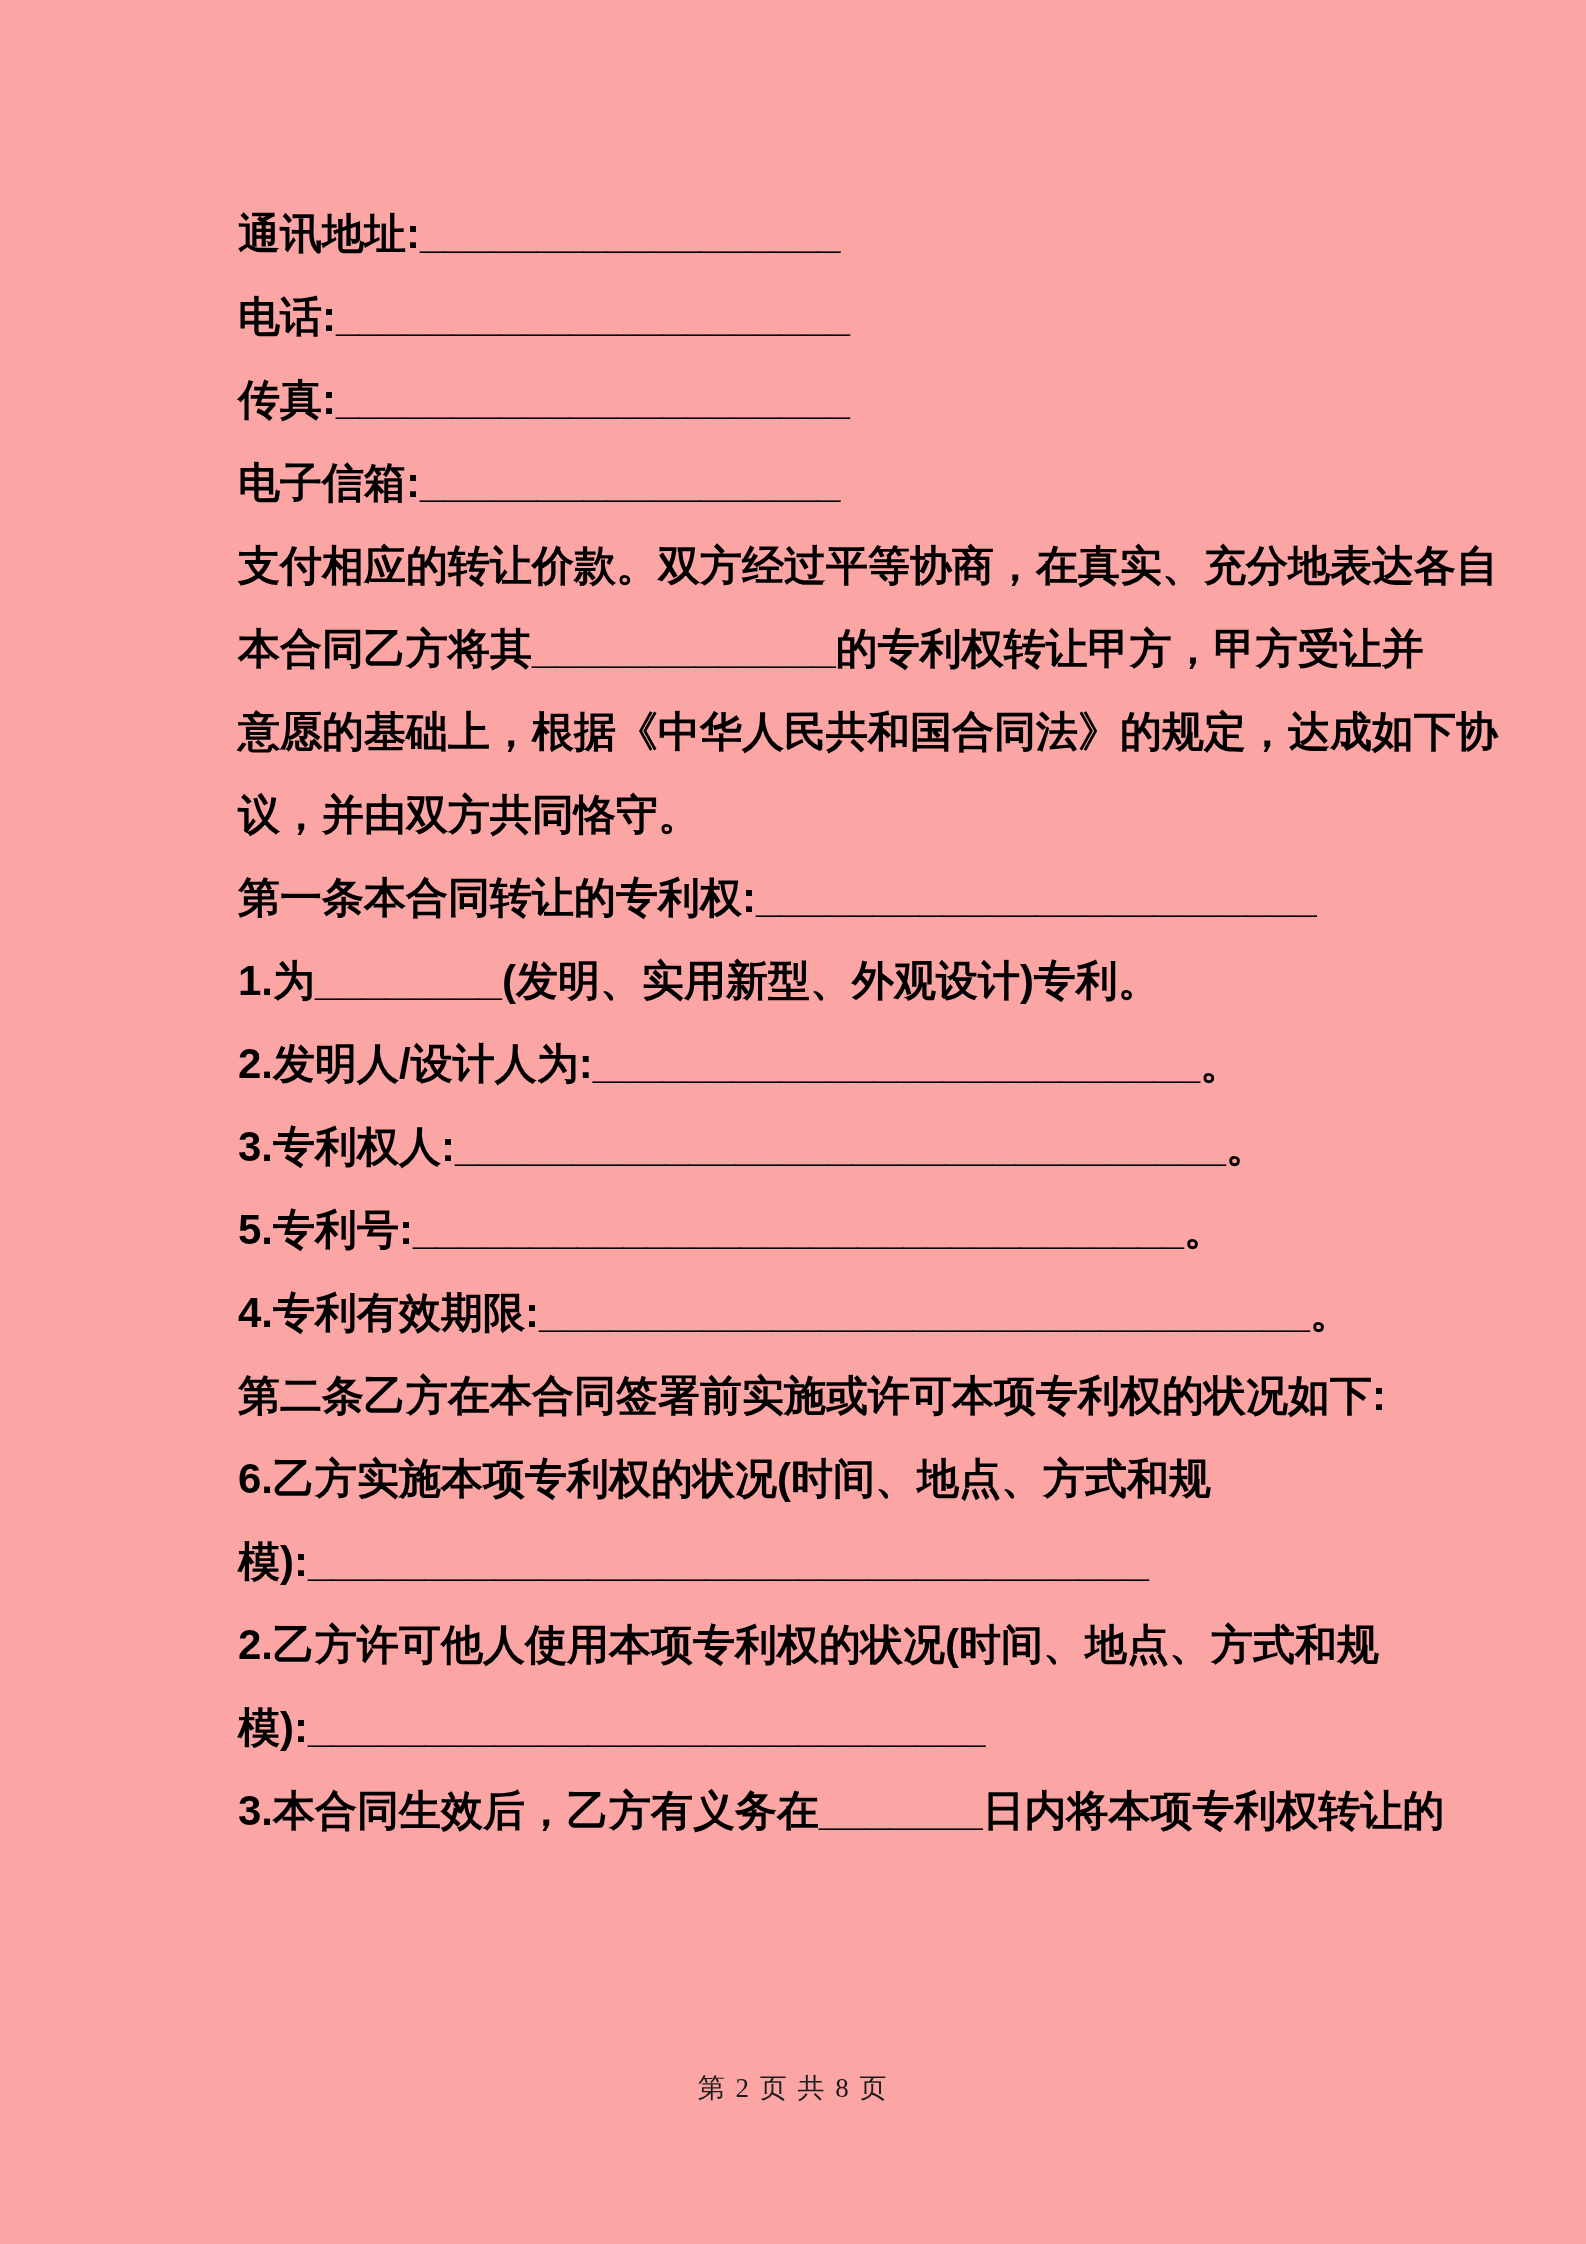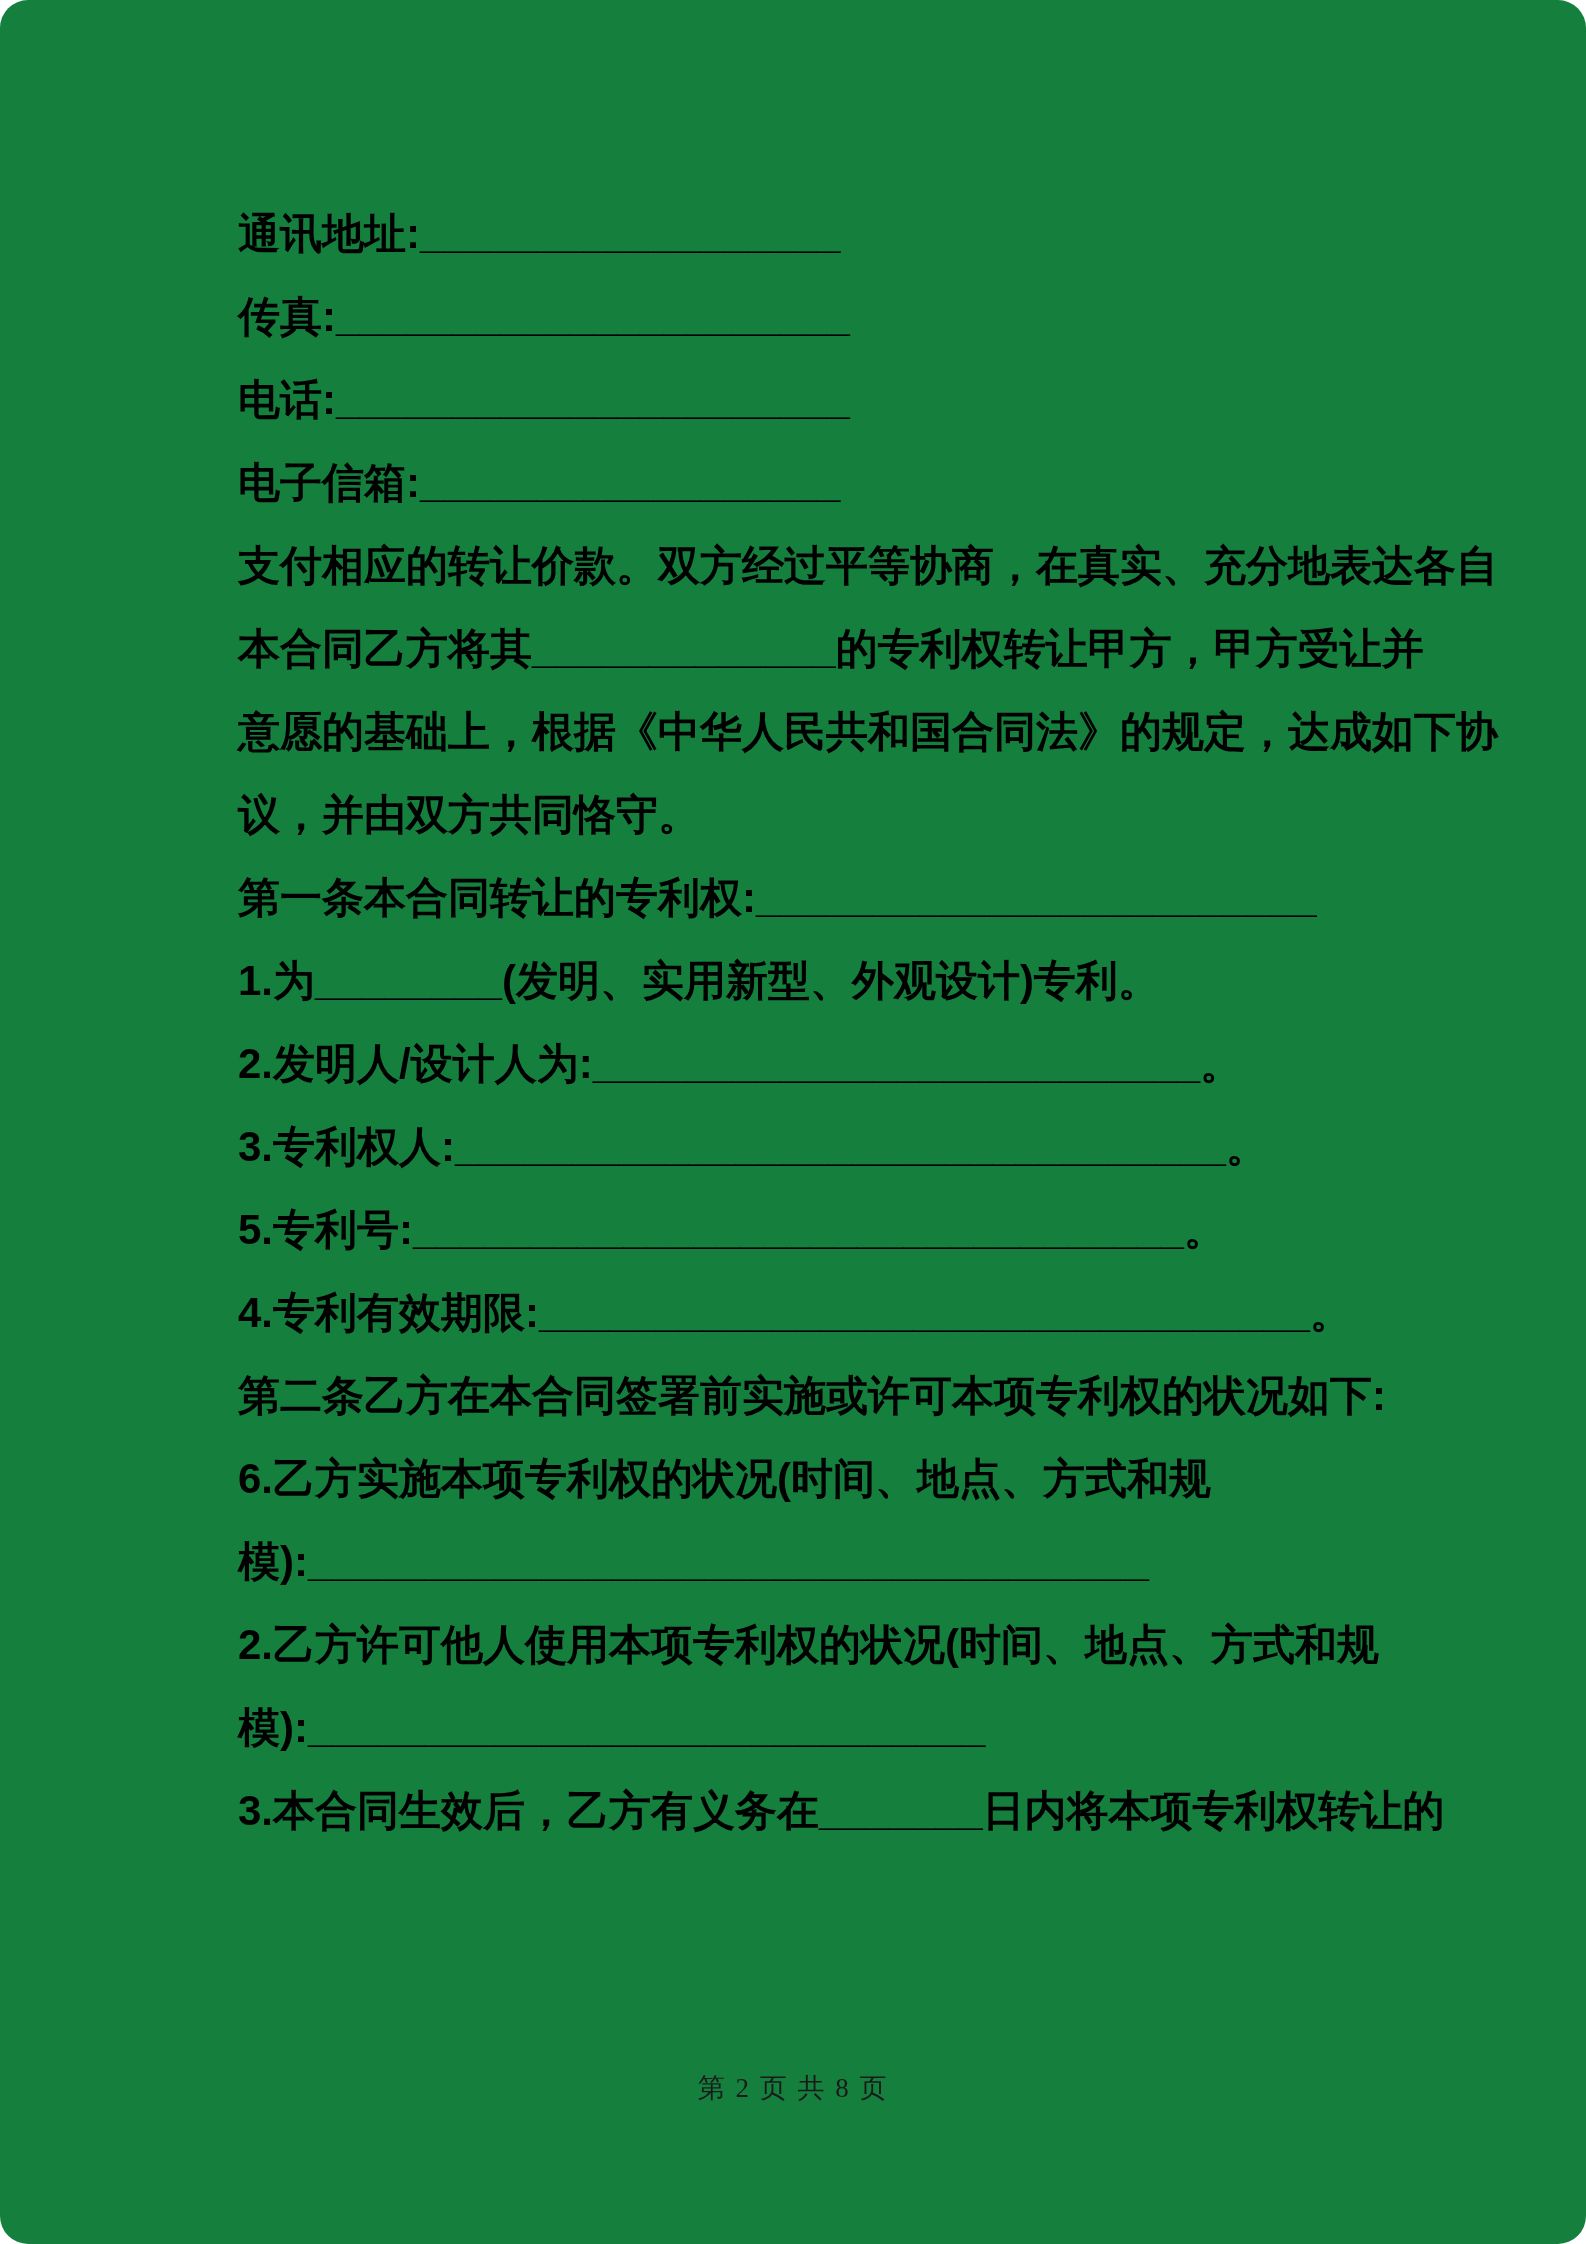--- a/index.html
+++ b/index.html
@@ -4,24 +4,23 @@
 <style>
   html, body {
     margin: 0;
     padding: 0;
     background: #ffffff;
   }
   .page {
     position: relative;
     width: 1586px;
     height: 2244px;
-    background: #15803d;
+    background: #fca5a5;
     overflow: hidden;
     font-family: "Liberation Sans", sans-serif;
-    border-radius: 28px;
   }
   .content {
     position: absolute;
     left: 238px;
     top: 192px;
     right: 120px;
   }
   .line {
     height: 83px;
     line-height: 83px;
@@ -43,22 +42,22 @@
     color: #1a1a1a;
     letter-spacing: 2px;
   }
 </style>
 </head>
 <body>
 
 <div class="page">
   <div class="content">
     <div class="line">通讯地址:__________________</div>
+    <div class="line">电话:______________________</div>
     <div class="line">传真:______________________</div>
-    <div class="line">电话:______________________</div>
     <div class="line">电子信箱:__________________</div>
     <div class="line">支付相应的转让价款。双方经过平等协商，在真实、充分地表达各自</div>
     <div class="line">本合同乙方将其_____________的专利权转让甲方，甲方受让并</div>
     <div class="line">意愿的基础上，根据《中华人民共和国合同法》的规定，达成如下协</div>
     <div class="line">议，并由双方共同恪守。</div>
     <div class="line">第一条本合同转让的专利权:________________________</div>
     <div class="line">1.为________(发明、实用新型、外观设计)专利。</div>
     <div class="line">2.发明人/设计人为:__________________________。</div>
     <div class="line">3.专利权人:_________________________________。</div>
     <div class="line">5.专利号:_________________________________。</div>

